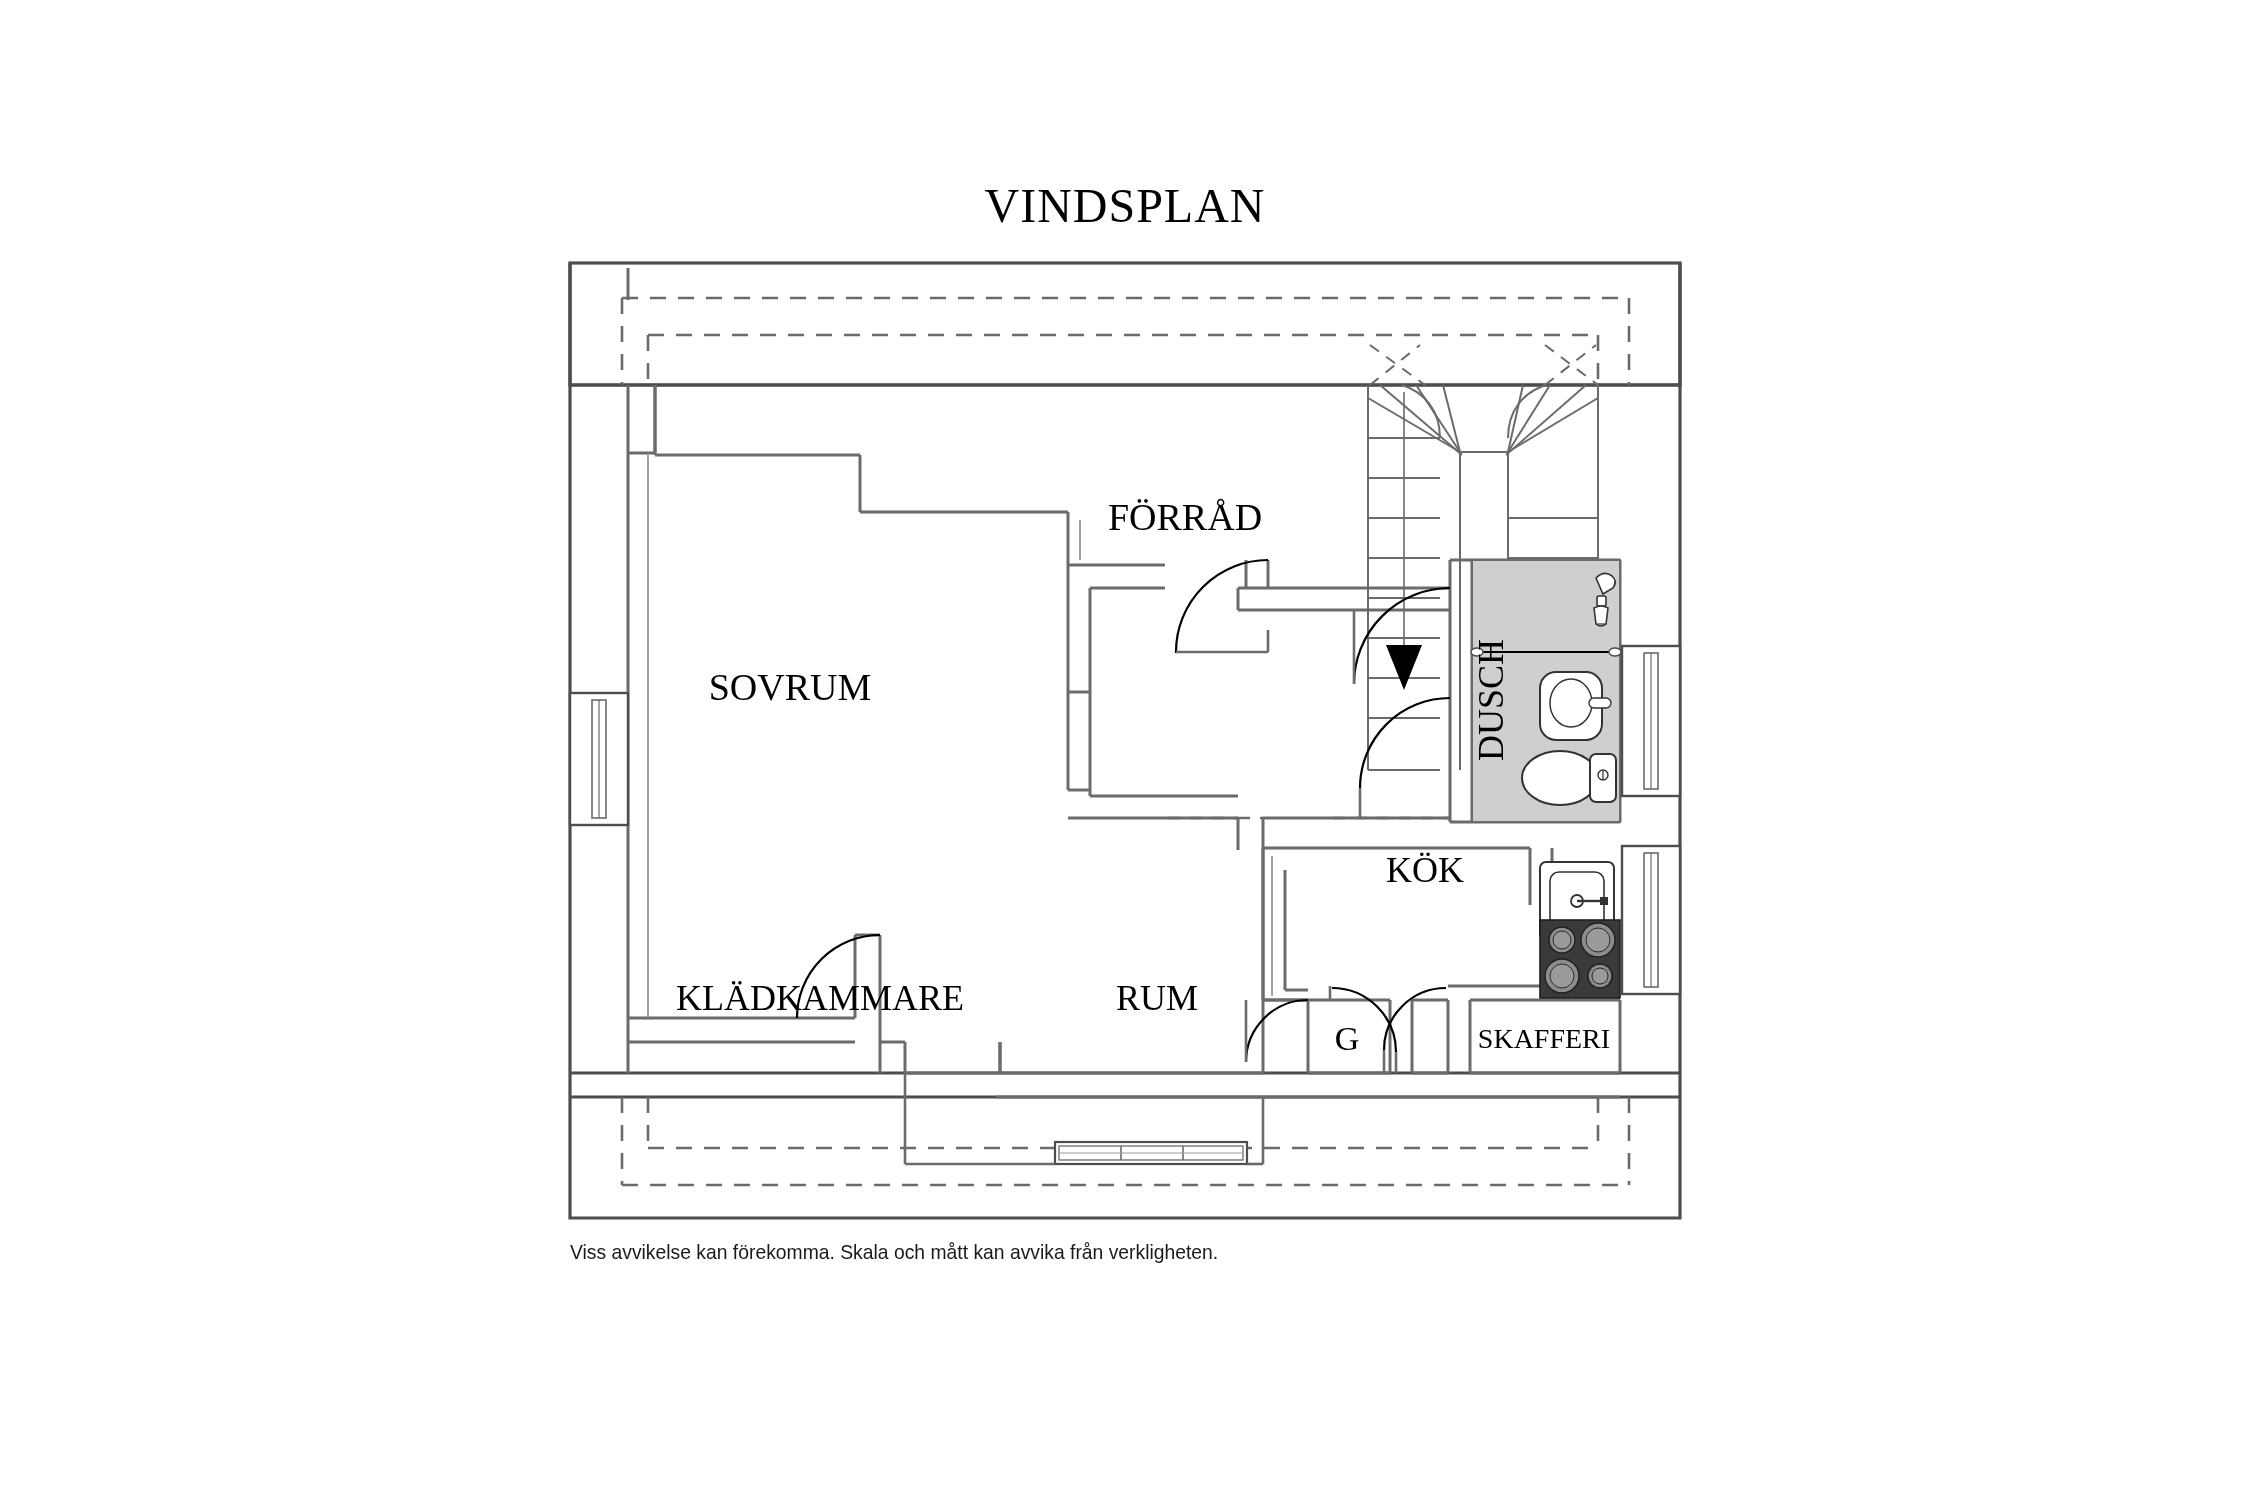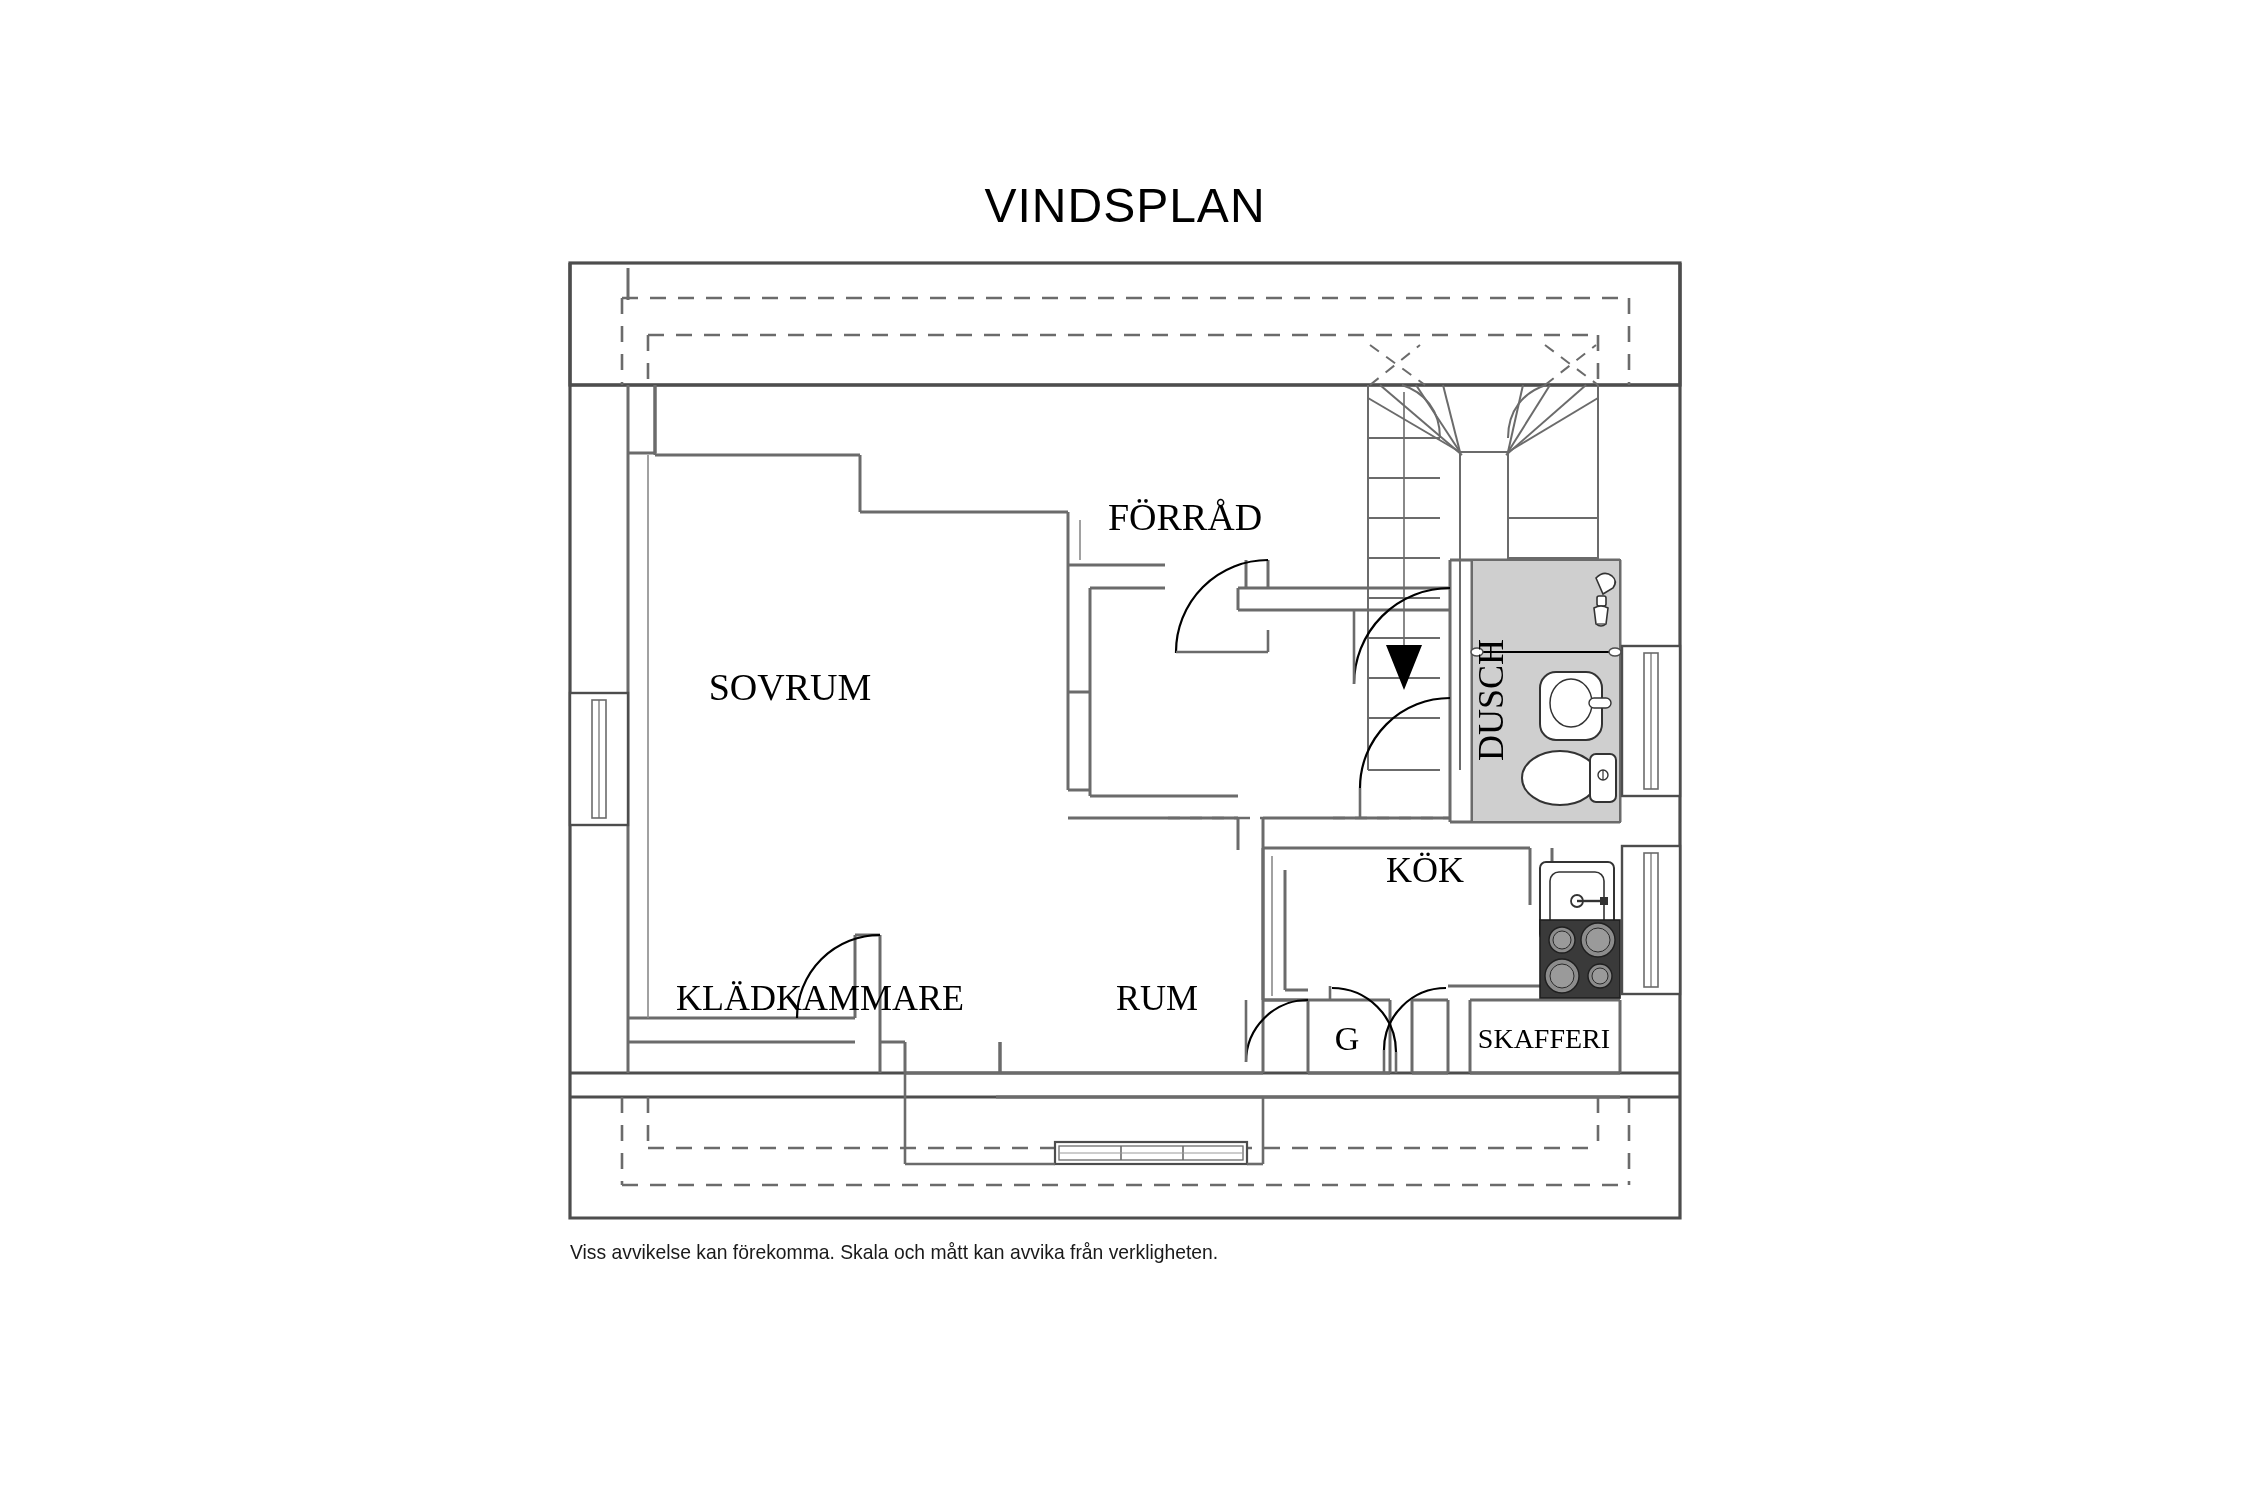--- a/index.html
+++ b/index.html
@@ -19,21 +19,21 @@
     left: 0; top: 0;
     width: 2250px;
     height: 1500px;
   }
   .plan-title {
     position: absolute;
     left: 0;
     top: 178px;
     width: 2250px;
     text-align: center;
-    font-family: Liberation Sans, sans-serif;
+    font-family: Liberation Serif, serif;
     font-size: 48px;
     letter-spacing: 1px;
     color: #000;
   }
   .plan-caption {
     position: absolute;
     left: 570px;
     top: 1240px;
     width: 1120px;
     text-align: left;

